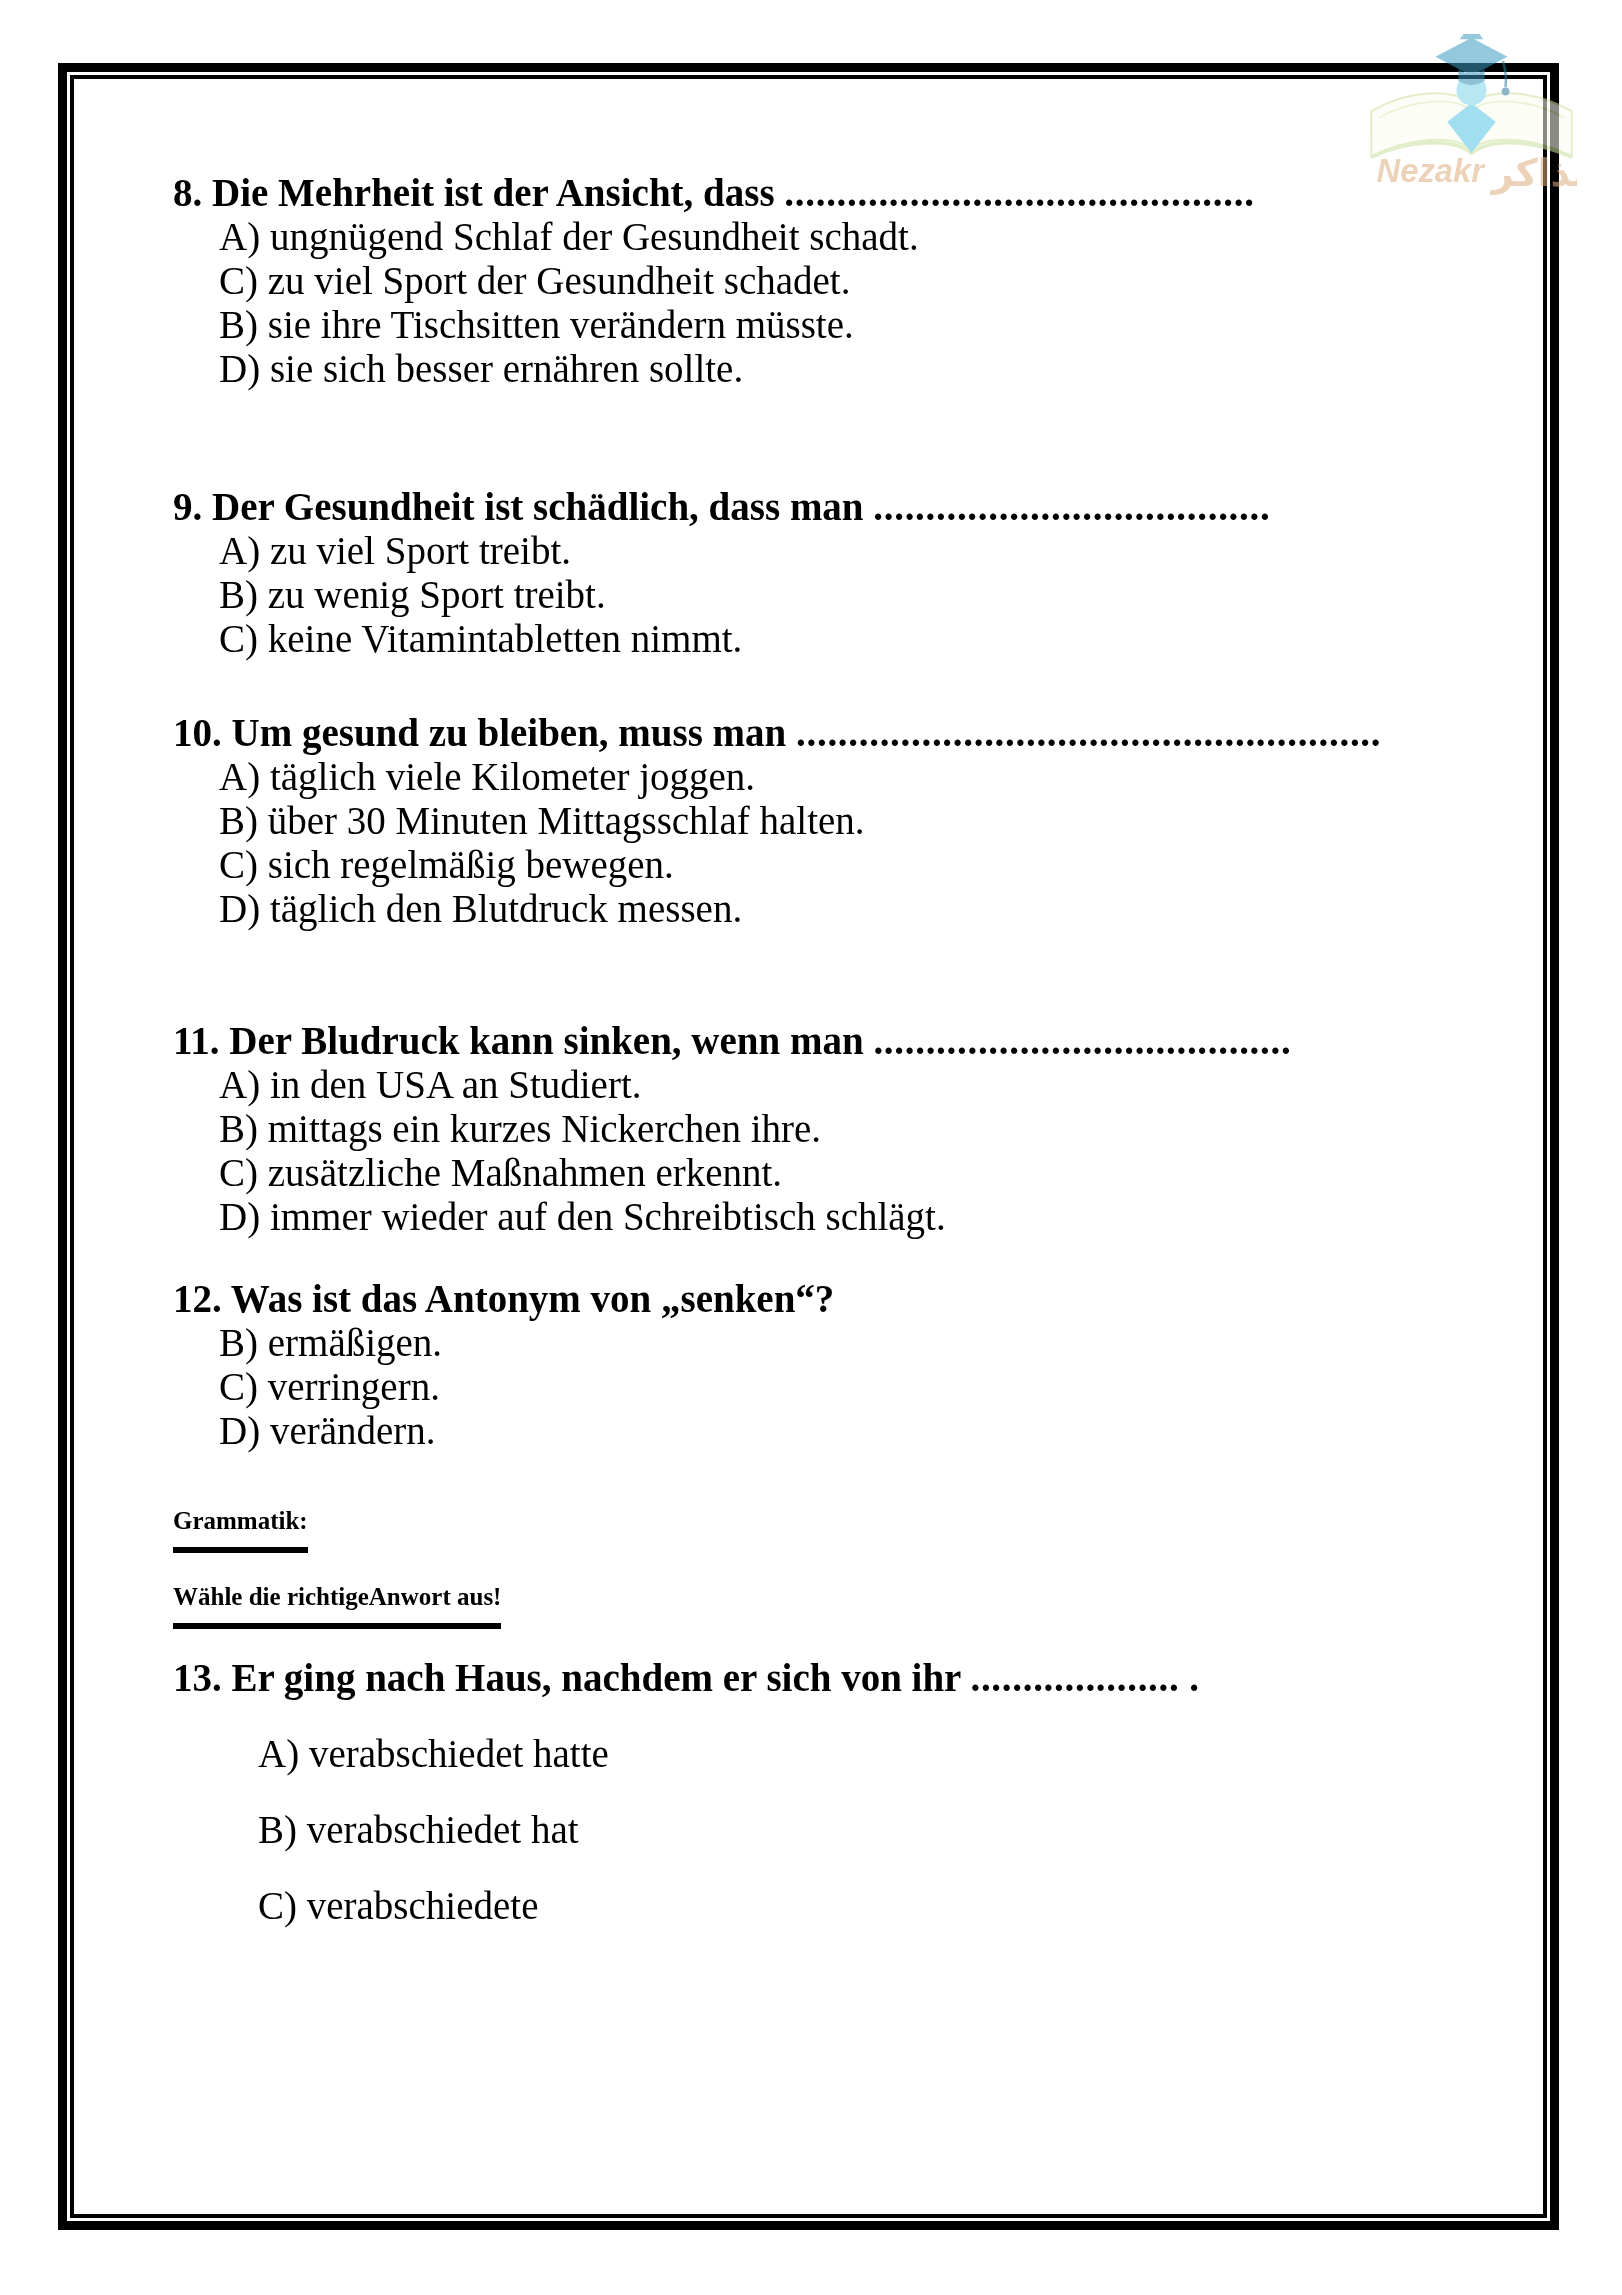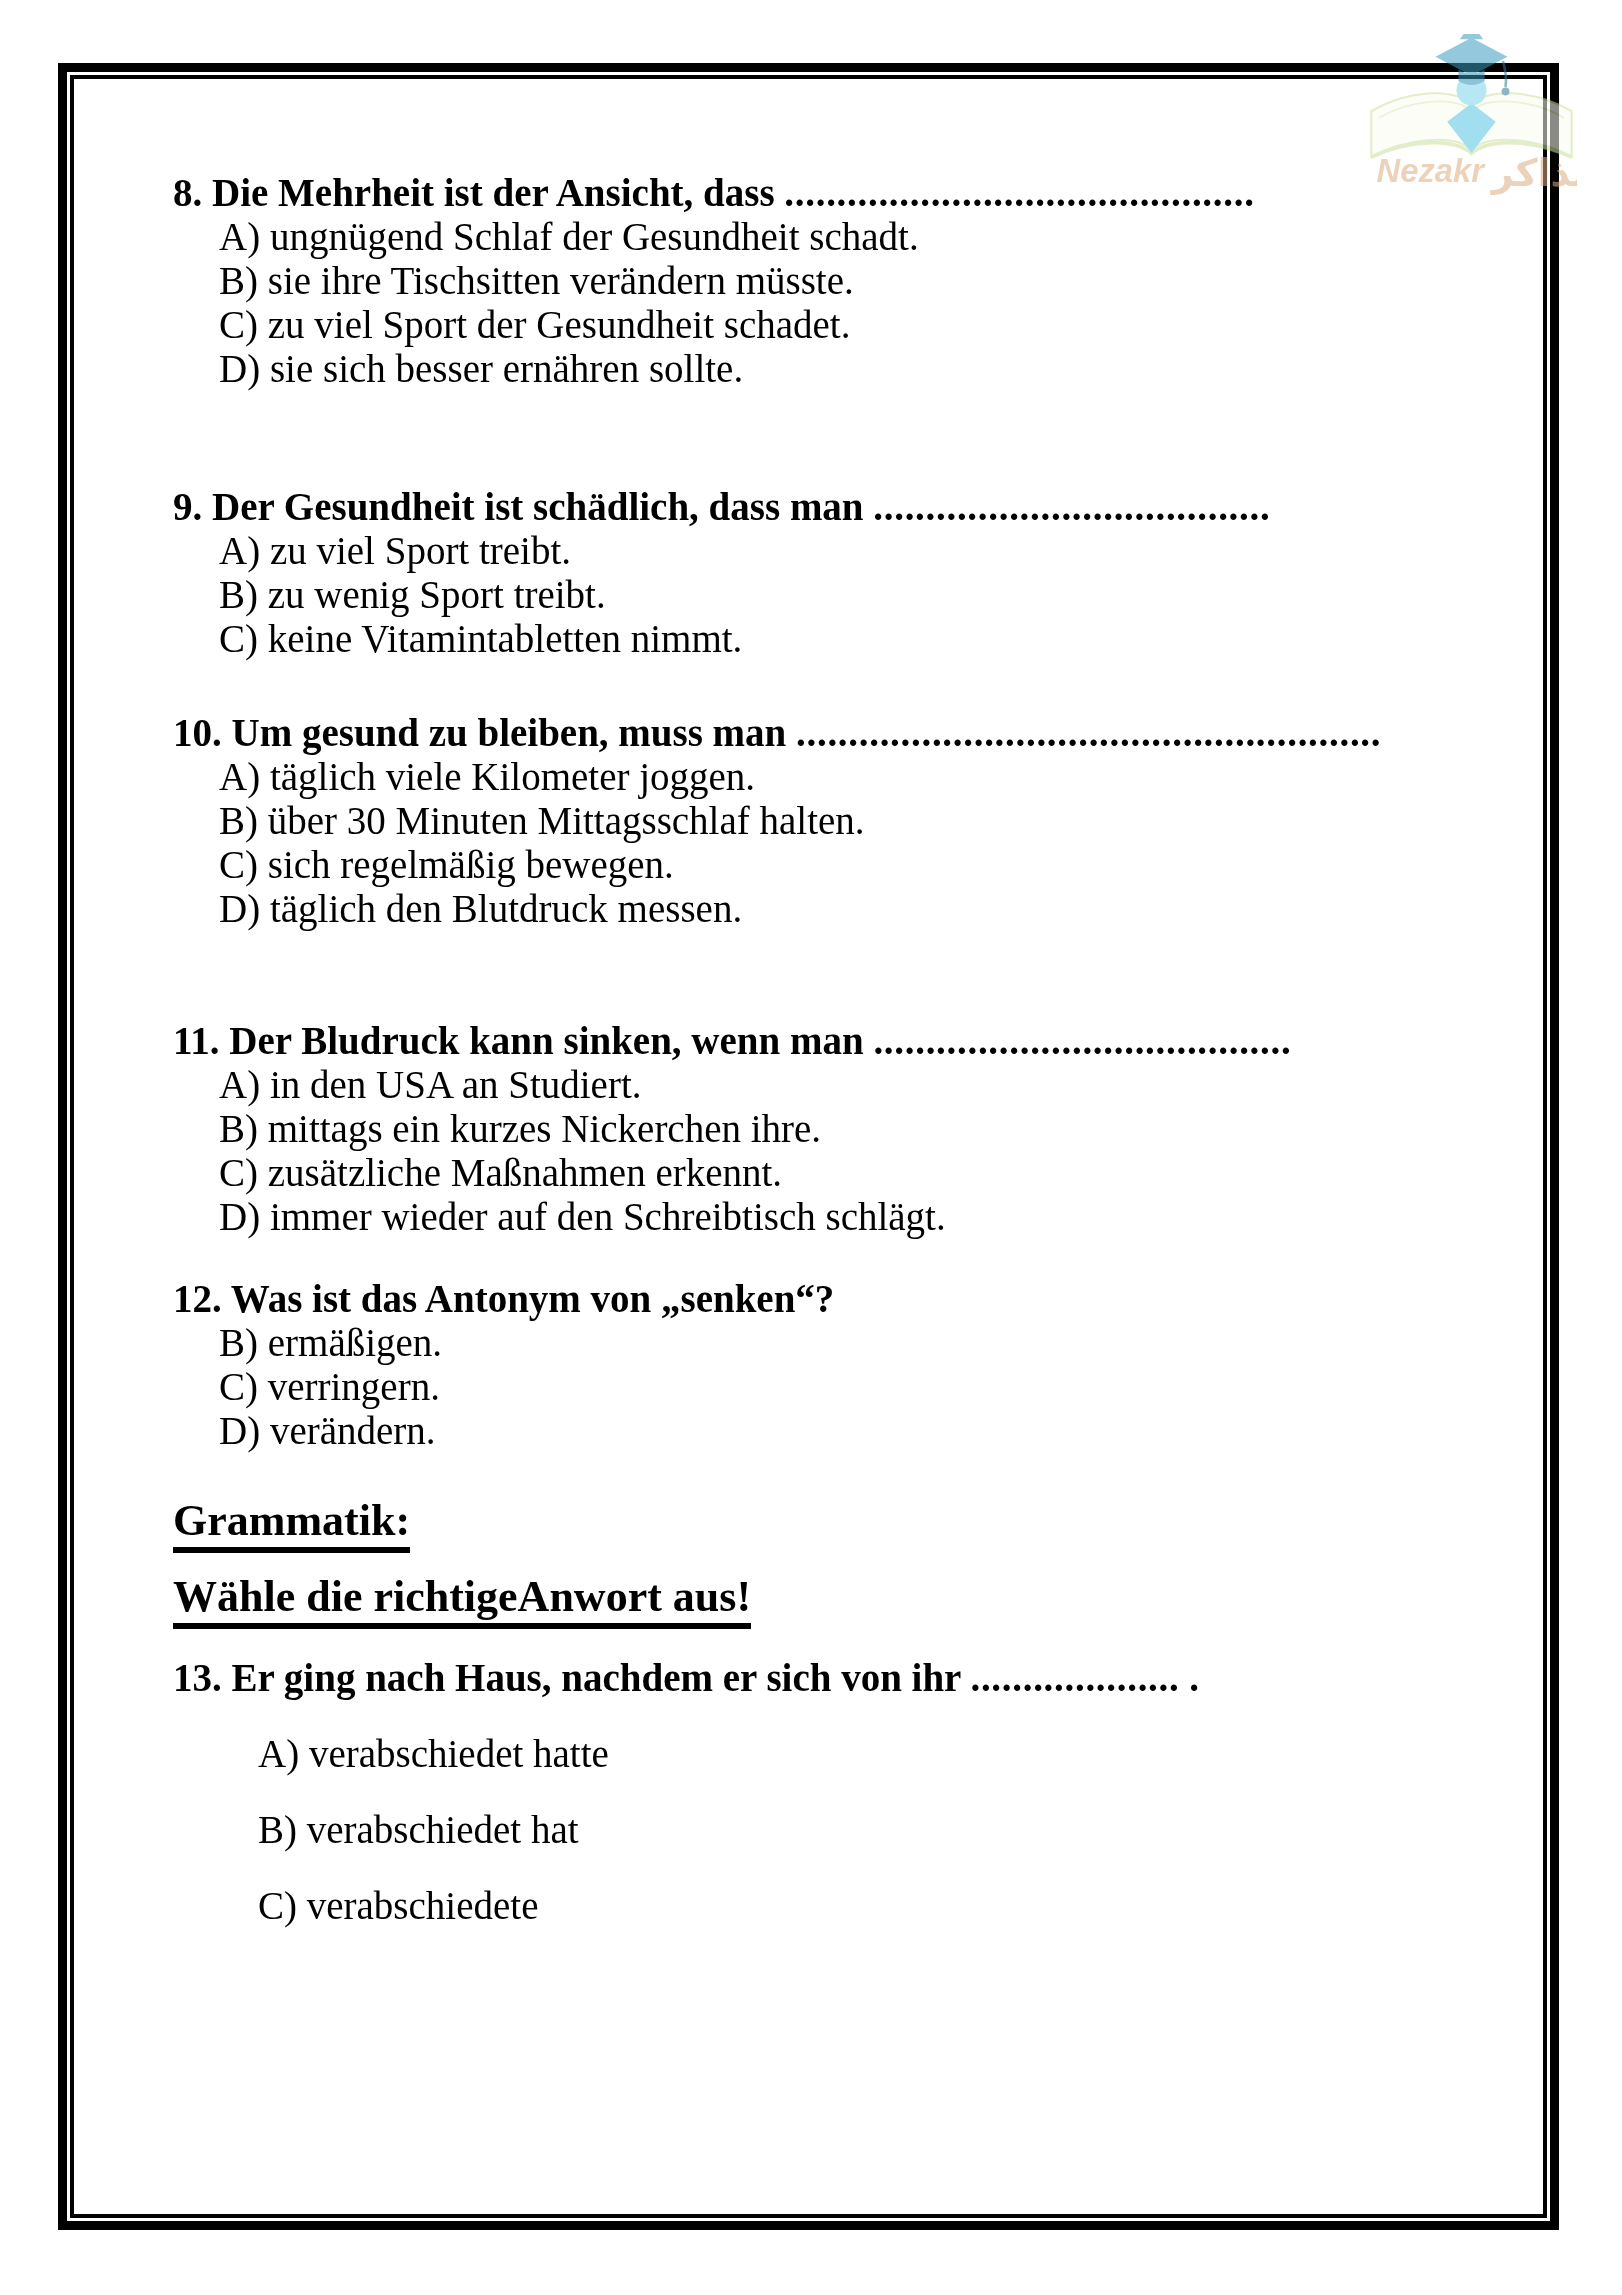--- a/index.html
+++ b/index.html
@@ -51,21 +51,21 @@
   .q-heading .dots { letter-spacing: 0.7px; }
   .q-option {
     padding-left: 46px;
   }
   .q8  { margin-bottom: 94px; }
   .q9  { margin-bottom: 50px;  }
   .q10 { margin-bottom: 88px; }
   .q11 { margin-bottom: 38px; margin-top: 48px;  }
   .q12 { margin-bottom: 46px;  }
   .section-heading {
-    font-size: 44px;
+    font-size: 25px;
     line-height: 44px;
     font-weight: bold;
   }
   .section-heading .u {
     display: inline-block;
     padding-bottom: 3.9px;
     border-bottom: 6.5px solid #000000;
   }
   .grammatik-block { margin-bottom: 22px; }
   .instruction-block { margin-bottom: 27.5px; }
@@ -100,22 +100,22 @@
 
   <div class="frame-outer">
     <div class="frame-inner"></div>
   </div>
 
   <div class="content">
 
     <div class="question q8">
       <div class="q-heading"><span>8. Die Mehrheit ist der Ansicht, dass </span><span class="dots">.............................................</span></div>
       <div class="q-option">A) ungnügend Schlaf der Gesundheit schadt.</div>
+      <div class="q-option">C) zu viel Sport der Gesundheit schadet.</div>
       <div class="q-option">B) sie ihre Tischsitten verändern müsste.</div>
-      <div class="q-option">C) zu viel Sport der Gesundheit schadet.</div>
       <div class="q-option">D) sie sich besser ernähren sollte.</div>
     </div>
 
     <div class="question q9">
       <div class="q-heading"><span>9. Der Gesundheit ist schädlich, dass man </span><span class="dots">......................................</span></div>
       <div class="q-option">A) zu viel Sport treibt.</div>
       <div class="q-option">B) zu wenig Sport treibt.</div>
       <div class="q-option">C) keine Vitamintabletten nimmt.</div>
     </div>
 

